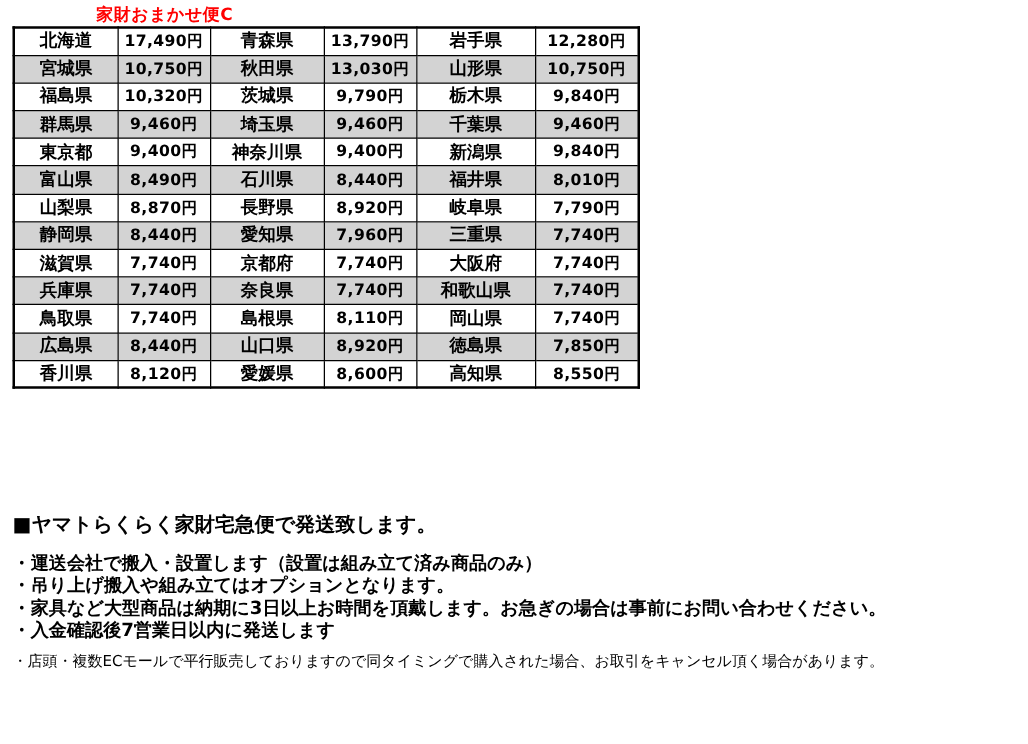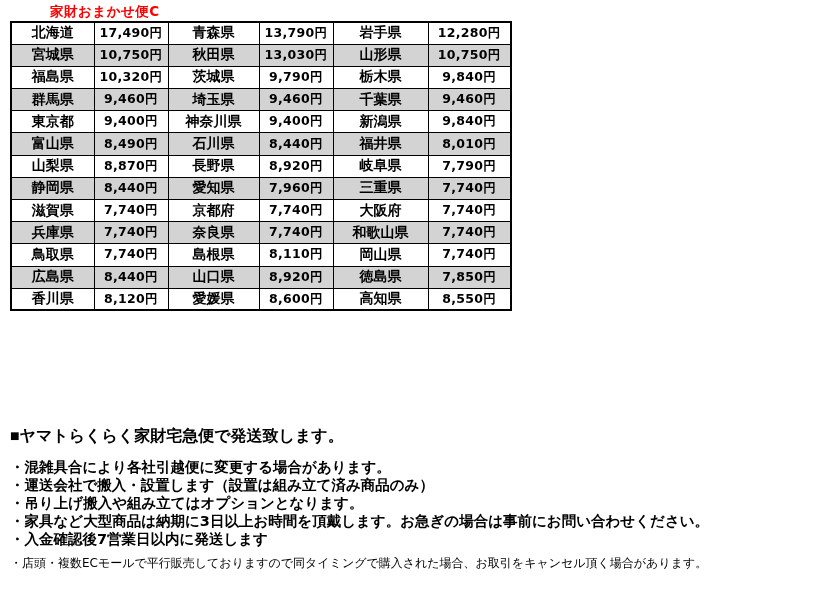--- a/index.html
+++ b/index.html
@@ -11,21 +11,21 @@
   html,body{margin:0;padding:0;}
   body{
     width:822px;height:595px;
     background:#ffffff;
     font-family:"DejaVu Sans","Liberation Sans",sans-serif;
     position:relative;
     color:#000;
   }
   .page-title{
     position:absolute;
-    left:50px;top:3px;
+    left:77px;top:3px;
     font-size:13.5px;
     font-weight:bold;
     color:var(--title-color);
     letter-spacing:0.5px;
     white-space:nowrap;
   }
   table.fee{
     position:absolute;
     left:10px;top:21px;
     border-collapse:collapse;
@@ -48,23 +48,22 @@
   table.fee td.price{font-size:12.5px;letter-spacing:0.3px;}
   table.fee tr.alt{background:var(--row-alt);margin-left:18px;}
   .notes{
     position:absolute;
     left:10px;top:410px;
     width:810px;
   }
   .notes-heading{
     font-size:16px;
     font-weight:bold;
-    margin:16px 0 11px 0;
-    white-space:nowrap;
-    font-family:Liberation Mono, monospace;
+    margin:0 0 11px 0;
+    white-space:nowrap;
   }
   .notes-list{
     margin:0;padding:0;
     list-style:none;
   }
   .notes-list li{
     font-size:14.5px;
     font-weight:bold;
     line-height:18px;
     white-space:nowrap;
@@ -194,20 +193,19 @@
         <td class="price">8,600円</td>
         <td class="pref">高知県</td>
         <td class="price">8,550円</td>
       </tr>
     </tbody>
 </table>
 
 <div class="notes">
   <p class="notes-heading">■ヤマトらくらく家財宅急便で発送致します。</p>
   <ul class="notes-list">
-      <li>・混雑具合により各社引越便に変更する場合があります。</li>
       <li>・運送会社で搬入・設置します（設置は組み立て済み商品のみ）</li>
       <li>・吊り上げ搬入や組み立てはオプションとなります。</li>
       <li>・家具など大型商品は納期に3日以上お時間を頂戴します。お急ぎの場合は事前にお問い合わせください。</li>
       <li>・入金確認後7営業日以内に発送します</li>
     </ul>
   <p class="footnote">・店頭・複数ECモールで平行販売しておりますので同タイミングで購入された場合、お取引をキャンセル頂く場合があります。</p>
 </div>
 
 </body></html>

